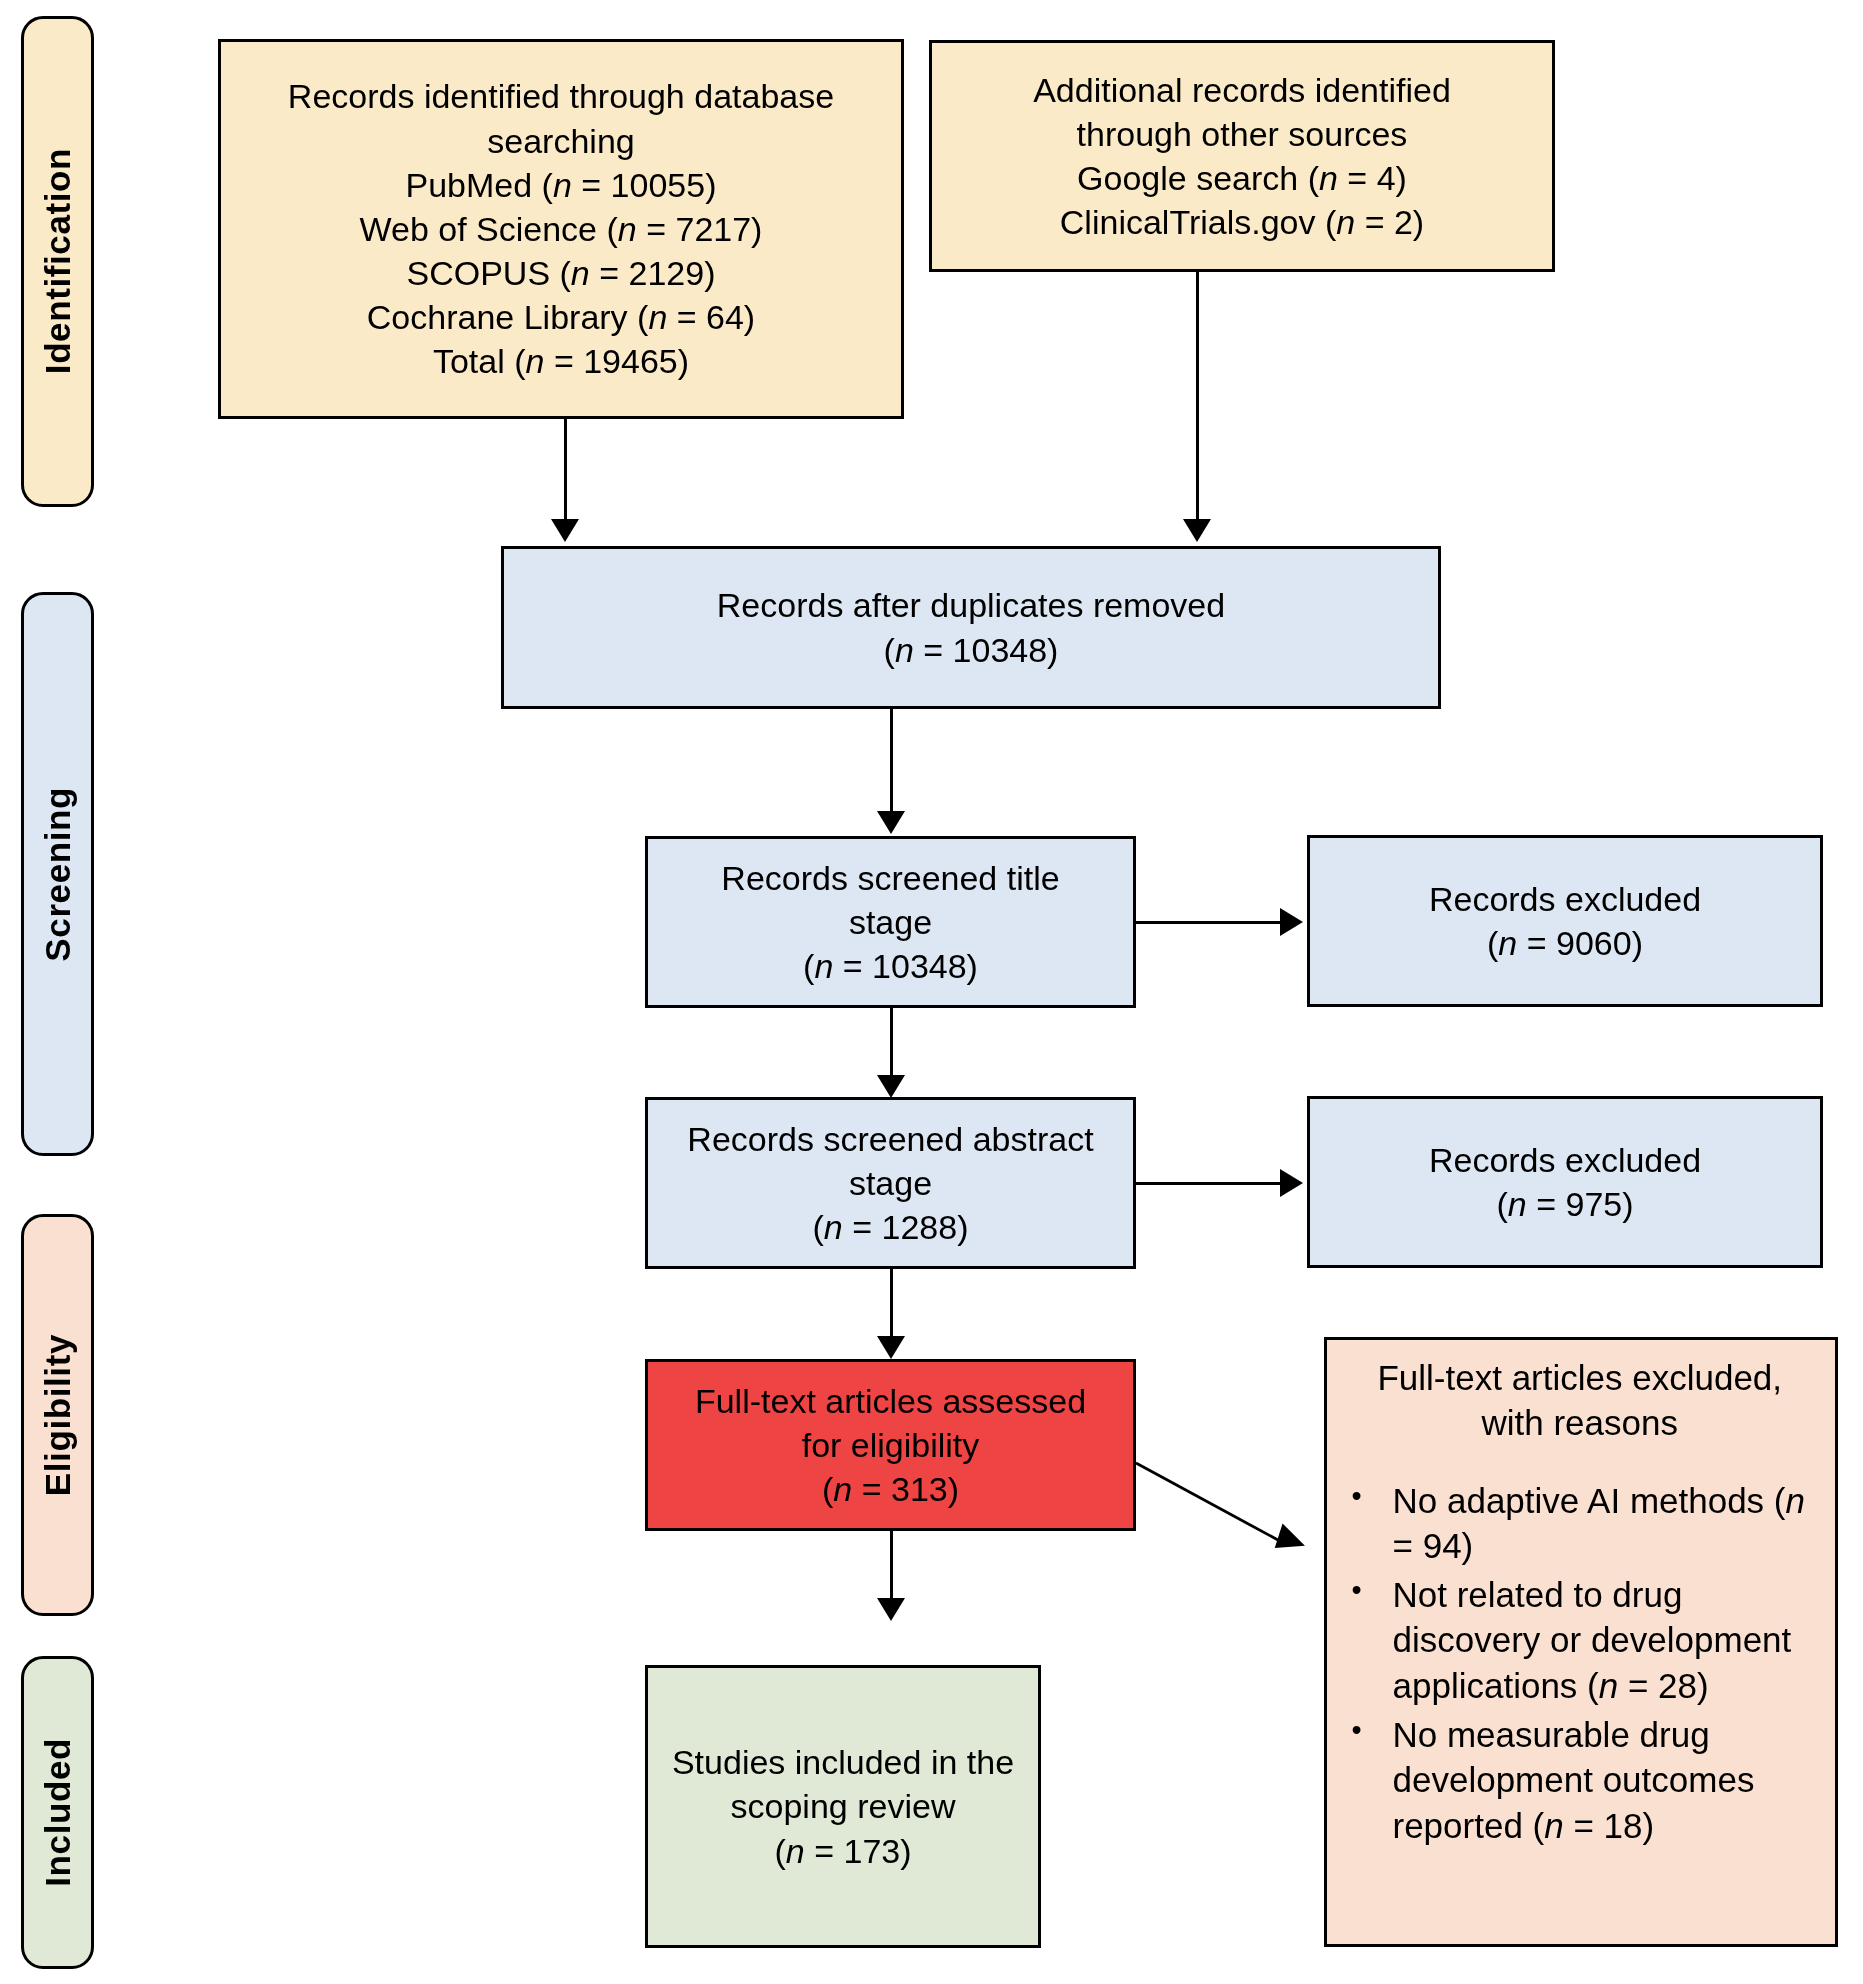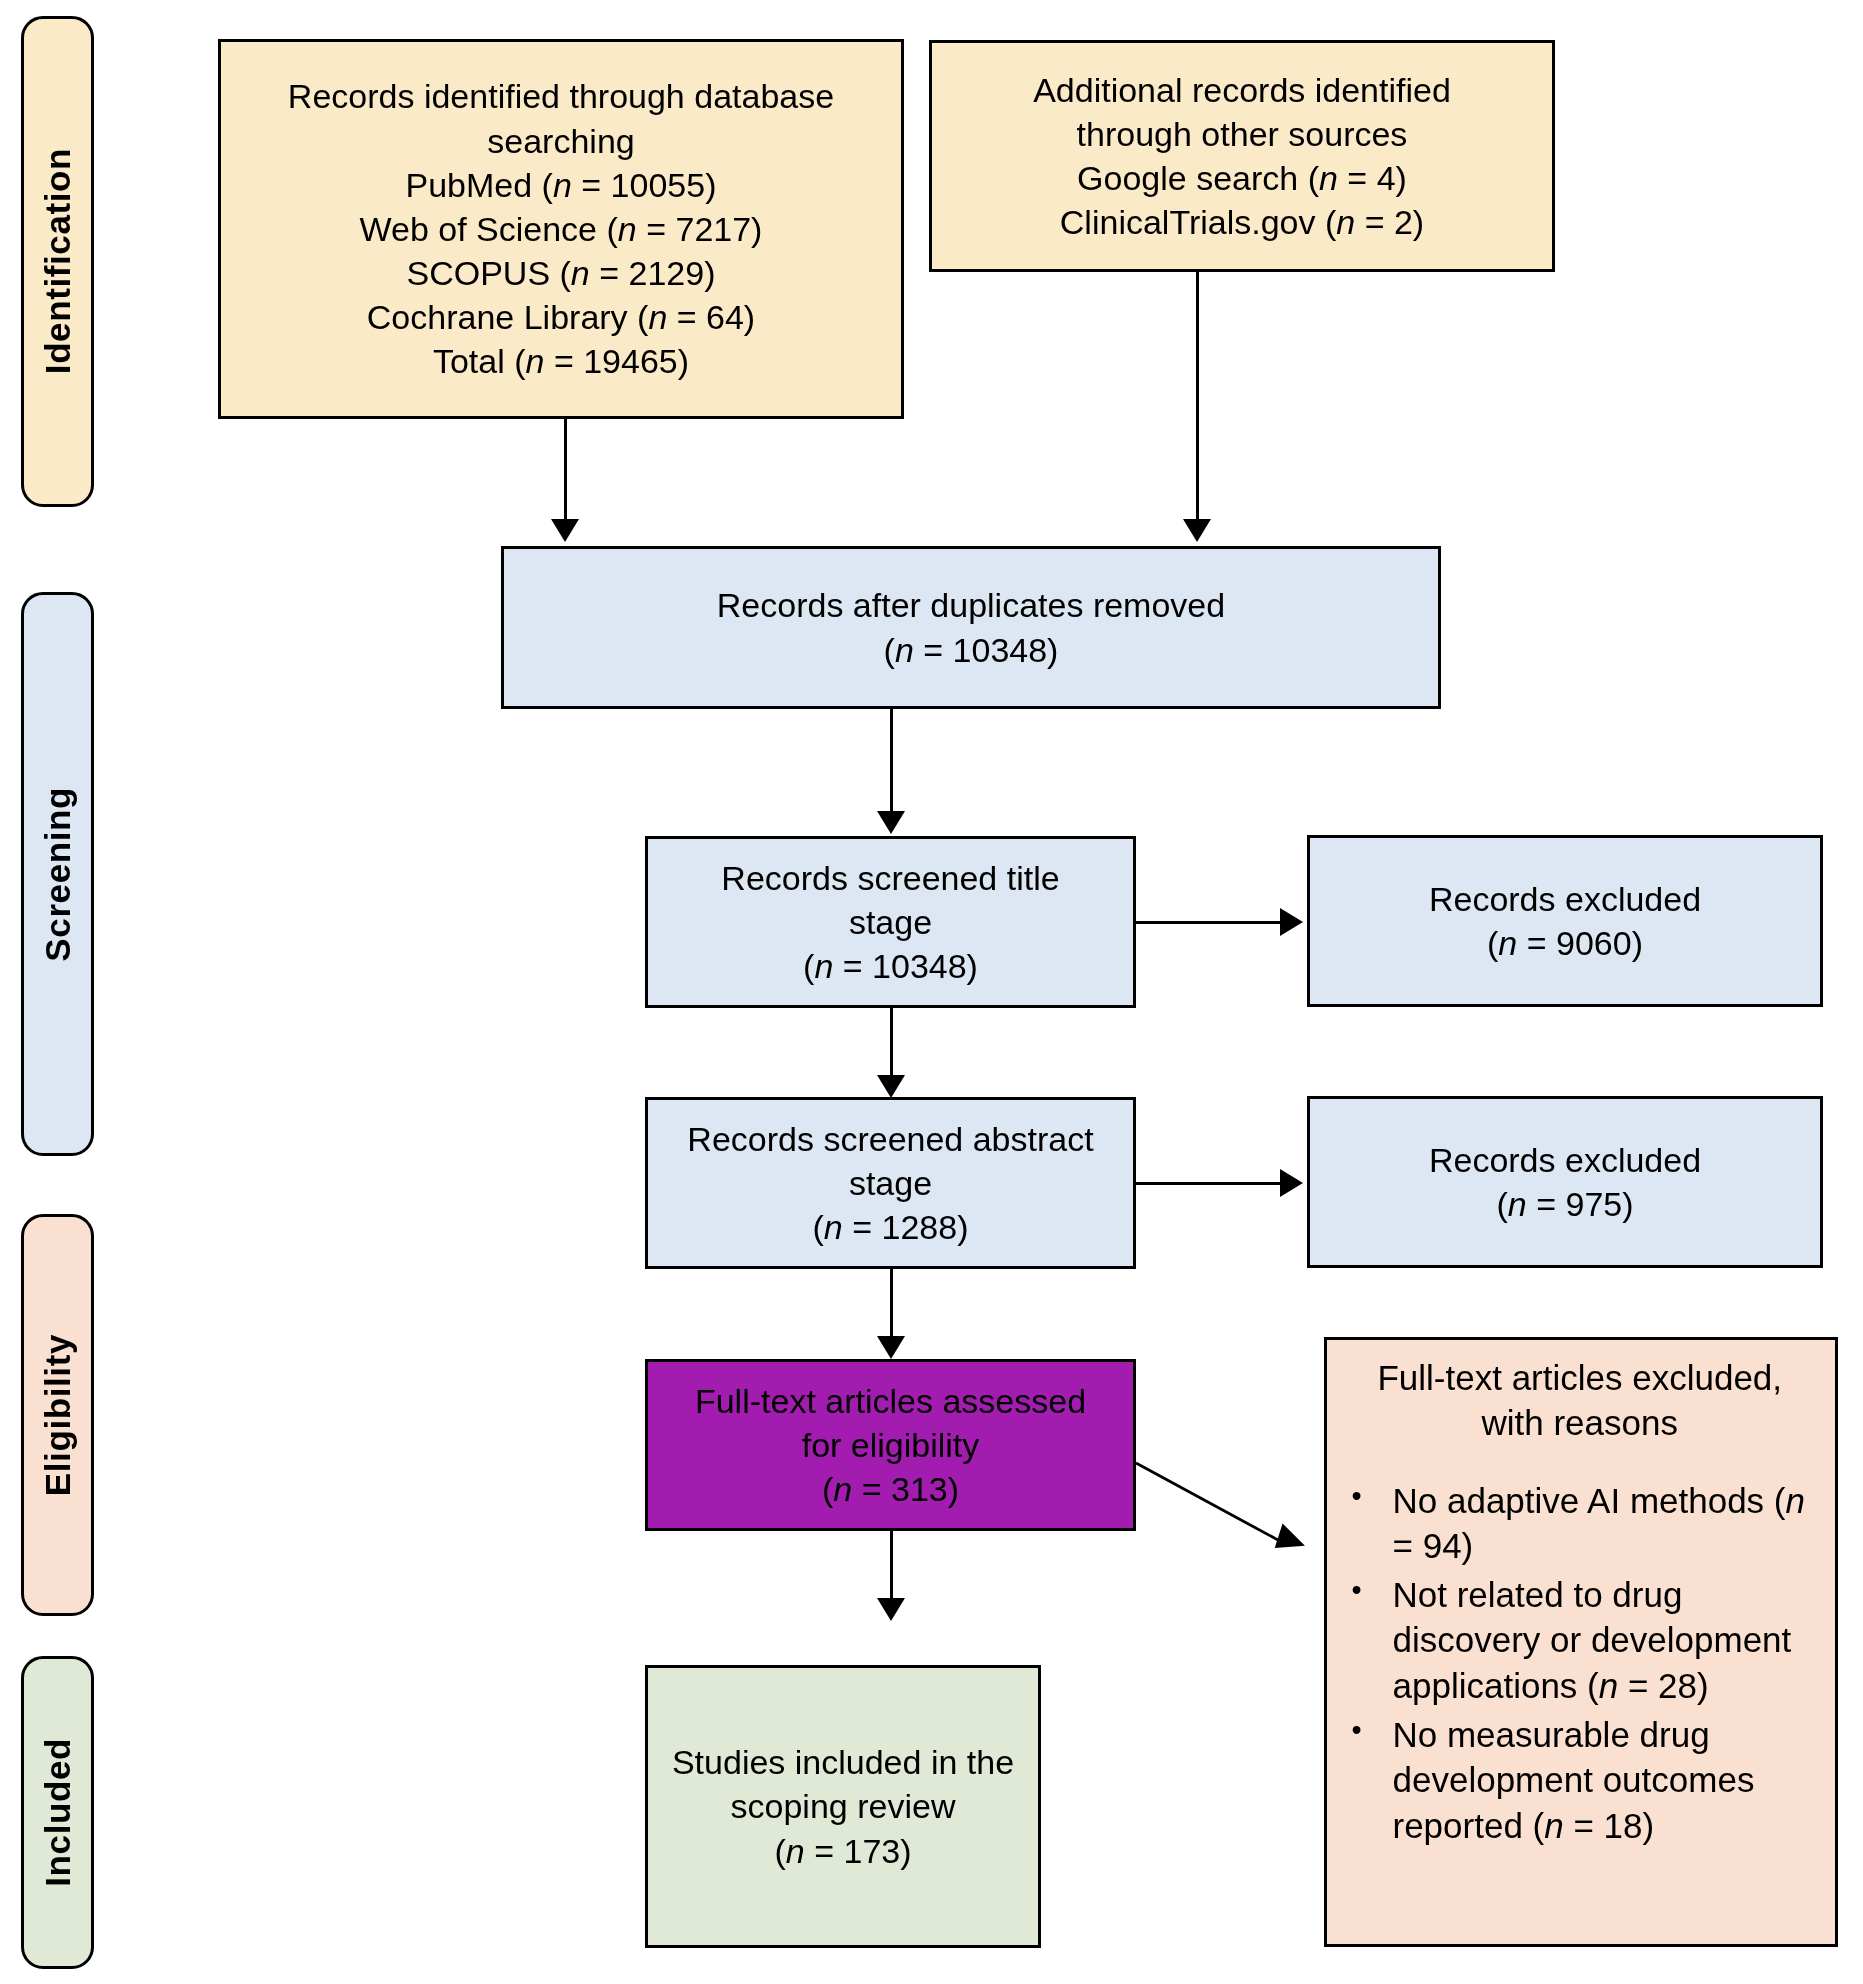--- a/index.html
+++ b/index.html
@@ -192,21 +192,21 @@
   <div class="arrow-right" style="left:1280px; top:1169px;"></div>
 
   <div class="flow-box" style="left:1307px; top:1096px; width:516px; height:172px; background:#dde7f3;">
     <span class="line">Records excluded</span>
     <span class="line">(<em>n</em> = 975)</span>
   </div>
 
   <div class="vline" style="left:890px; top:1269px; height:84px;"></div>
   <div class="arrow-down" style="left:877px; top:1336px;"></div>
 
-  <div class="flow-box" style="left:645px; top:1359px; width:491px; height:172px; background:#a21caf;">
+  <div class="flow-box" style="left:645px; top:1359px; width:491px; height:172px; background:#ef4444;">
     <span class="line">Full-text articles assessed</span>
     <span class="line">for eligibility</span>
     <span class="line">(<em>n</em> = 313)</span>
   </div>
 
   <svg class="diag-svg" style="left:1136px; top:1463px;" width="179" height="112" viewBox="0 0 320 200">
     <line x1="0" y1="0" x2="262" y2="142" stroke="#000000" stroke-width="5"></line>
     <polygon points="262,108 302,148 248,152" fill="#000000"></polygon>
   </svg>
 

